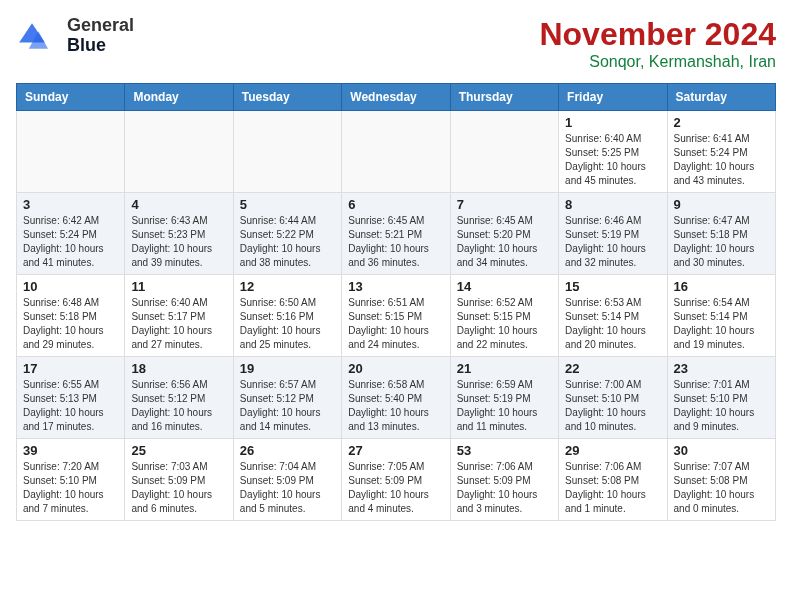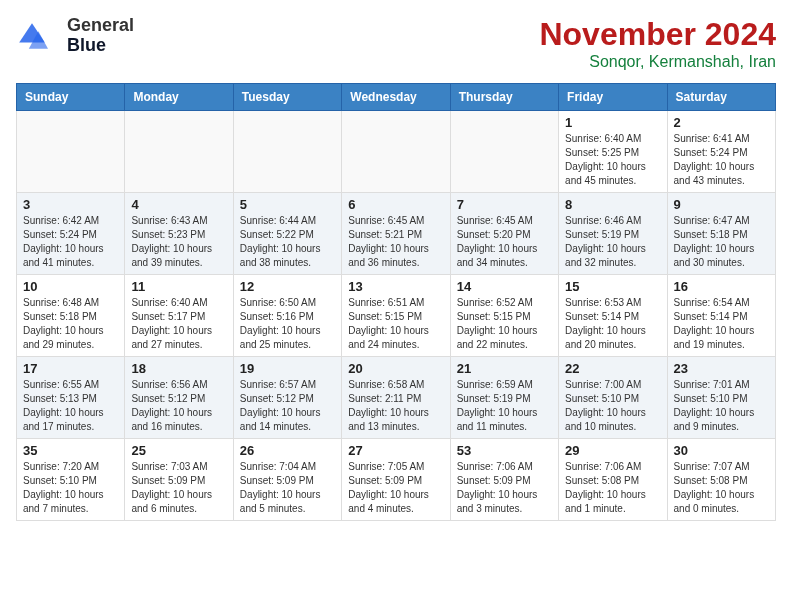--- a/index.html
+++ b/index.html
@@ -244,21 +244,21 @@
         </td>
         <td class="shaded">
           <span class="day-number">19</span>
           <div class="day-info">Sunrise: 6:57 AM
 Sunset: 5:12 PM
 Daylight: 10 hours and 14 minutes.</div>
         </td>
         <td class="shaded">
           <span class="day-number">20</span>
           <div class="day-info">Sunrise: 6:58 AM
-Sunset: 2:11 PM
+Sunset: 5:40 PM
 Daylight: 10 hours and 13 minutes.</div>
         </td>
         <td class="shaded">
           <span class="day-number">21</span>
           <div class="day-info">Sunrise: 6:59 AM
 Sunset: 5:19 PM
 Daylight: 10 hours and 11 minutes.</div>
         </td>
         <td class="shaded">
           <span class="day-number">22</span>
@@ -268,21 +268,21 @@
         </td>
         <td class="shaded">
           <span class="day-number">23</span>
           <div class="day-info">Sunrise: 7:01 AM
 Sunset: 5:10 PM
 Daylight: 10 hours and 9 minutes.</div>
         </td>
       </tr>
       <tr class="week-row">
         <td>
-          <span class="day-number">35</span>
+          <span class="day-number">39</span>
           <div class="day-info">Sunrise: 7:20 AM
 Sunset: 5:10 PM
 Daylight: 10 hours and 7 minutes.</div>
         </td>
         <td>
           <span class="day-number">25</span>
           <div class="day-info">Sunrise: 7:03 AM
 Sunset: 5:09 PM
 Daylight: 10 hours and 6 minutes.</div>
         </td>

